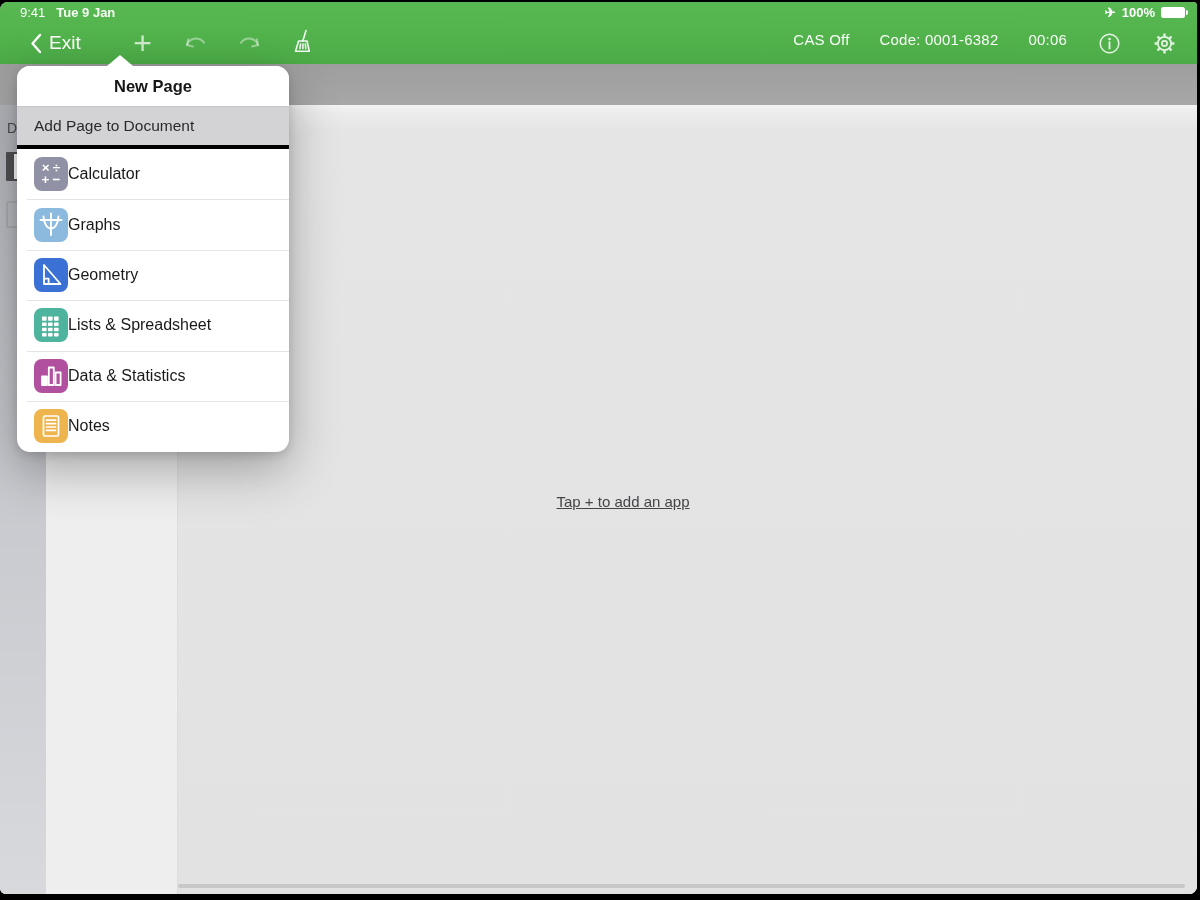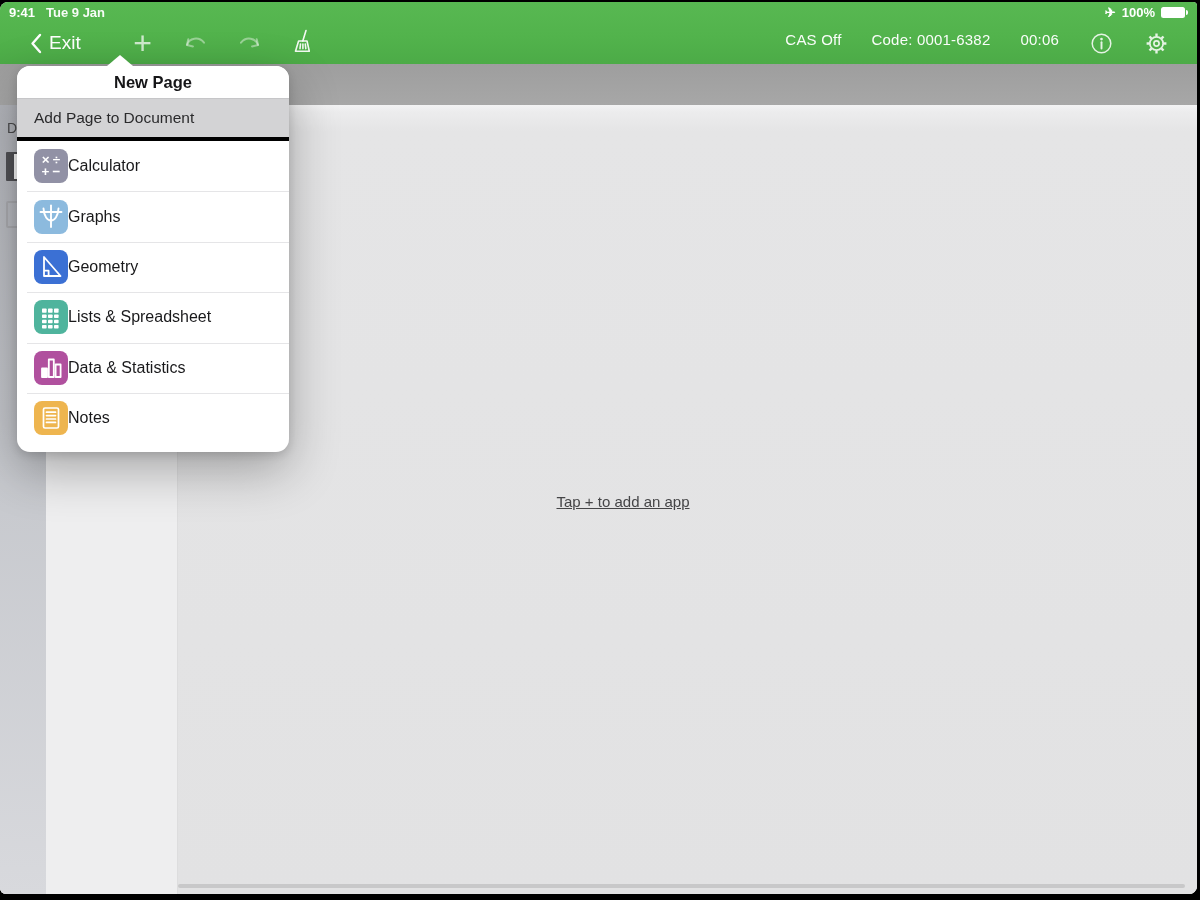--- a/index.html
+++ b/index.html
@@ -5,29 +5,29 @@
   html,body{margin:0;padding:0;background:#000;width:1200px;height:900px;overflow:hidden;
     font-family:"Liberation Sans",sans-serif;-webkit-font-smoothing:antialiased;}
   .screen{position:absolute;left:0;top:2px;width:1197px;height:892px;border-radius:8px 4px 8px 6px;
     overflow:hidden;background:#e5e5e6;}
   
   .greenbars{position:absolute;left:0;top:0;right:0;height:62px;
     background:linear-gradient(180deg,#58b852 0%,#52b34c 55%,#4cab47 100%);}
   .statusbar{position:absolute;left:0;top:0;right:0;height:20px;display:flex;align-items:center;
     color:#fff;font-size:13px;padding:0 12px 0 9px;box-sizing:border-box;}
   .status-left{display:flex;gap:11px;align-items:center;}
-  .status-time{font-weight:700;}
+  .status-time{font-weight:400;margin-left:11px;}
   .status-date{font-weight:600;opacity:.95;}
   .status-right{margin-left:auto;display:flex;align-items:center;gap:6px;font-weight:600;}
   .battery{width:24px;height:11px;background:#fff;border-radius:2.5px;position:relative;}
   .battery::after{content:'';position:absolute;right:-3px;top:3px;width:2px;height:5px;background:#fff;
     border-radius:0 2px 2px 0;}
   .plane{font-size:13px;}
   
-  .toolbar{position:absolute;left:0;top:20px;right:8px;height:42px;display:flex;align-items:center;
+  .toolbar{position:absolute;left:0;top:20px;right:0;height:42px;display:flex;align-items:center;
     color:#fff;}
   .tb-left{display:flex;align-items:center;padding-left:30px;}
   .exit-btn{display:flex;align-items:center;gap:7px;font-size:19px;color:#fff;cursor:default;}
   .tb-ico{display:flex;align-items:center;justify-content:center;}
   .plus-btn{width:40px;margin-left:42px;font-size:32px;font-weight:300;line-height:36px;
     color:rgba(255,255,255,.72);text-align:center;}
   .undo-btn,.redo-btn{width:40px;margin-left:13px;color:rgba(255,255,255,.42);}
   .redo-btn svg{transform:scaleX(-1);}
   .broom-btn{width:40px;margin-left:13px;color:rgba(255,255,255,.93);}
   .tb-right{margin-left:auto;display:flex;align-items:flex-start;gap:30px;padding-right:20px;font-size:15px;}
@@ -49,21 +49,21 @@
     linear-gradient(90deg,#515155 0 6px,#fdfdfd 6px);border:2px solid #515155;border-radius:1px;box-sizing:border-box;}
   .thumb2{position:absolute;left:6px;top:96px;width:15px;height:27px;border:2px solid #aaabaf;
     border-radius:2px;box-sizing:border-box;background:transparent;}
   .hint{position:absolute;left:623px;top:388px;transform:translateX(-50%);font-size:15px;color:#454547;text-decoration:underline;}
   .hscroll{position:absolute;left:178px;right:12px;bottom:6px;height:4px;background:#c8c8c9;border-radius:2px;}
   
   .popover{position:absolute;left:17px;top:64px;width:272px;height:386px;background:#fff;
     border-radius:13px;box-shadow:0 18px 50px rgba(0,0,0,.30),0 3px 10px rgba(0,0,0,.14);}
   .pop-arrow{position:absolute;left:90px;top:-11px;width:0;height:0;
     border-left:13px solid transparent;border-right:13px solid transparent;border-bottom:11px solid #fff;}
-  .pop-header{height:32px;display:flex;align-items:center;justify-content:center;
+  .pop-header{height:40px;display:flex;align-items:center;justify-content:center;
     font-size:16.5px;font-weight:700;color:#161618;border-radius:13px 13px 0 0;background:#fff;}
   .pop-section{height:43px;display:flex;align-items:center;background:#d3d3d5;
     border-top:1px solid #c6c6c8;border-bottom:4px solid #000000;box-sizing:border-box;
     padding-left:17px;font-size:15.5px;color:#2a2a2c;}
   .pop-list{margin:0;padding:0;list-style:none;}
   .pop-item{height:50.4px;display:flex;align-items:center;padding-left:17px;position:relative;}
   .pop-item + .pop-item::before{content:'';position:absolute;left:10px;right:0;top:0;height:1px;background:#e5e5e7;}
   .app-ico{width:34px;height:34px;border-radius:8px;flex:0 0 auto;display:flex;align-items:center;
     justify-content:center;color:#fff;}
   .pop-label{font-size:16px;color:#19191b;}

